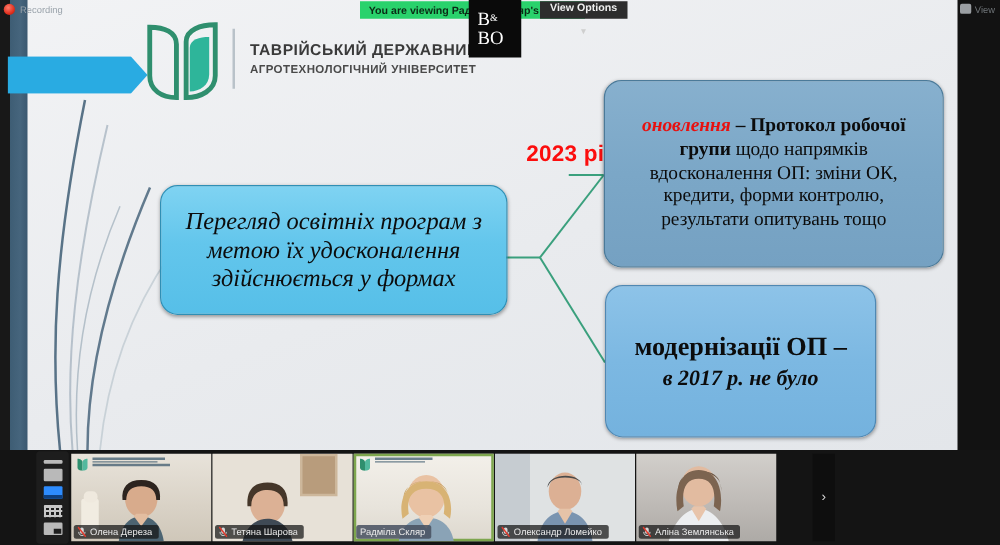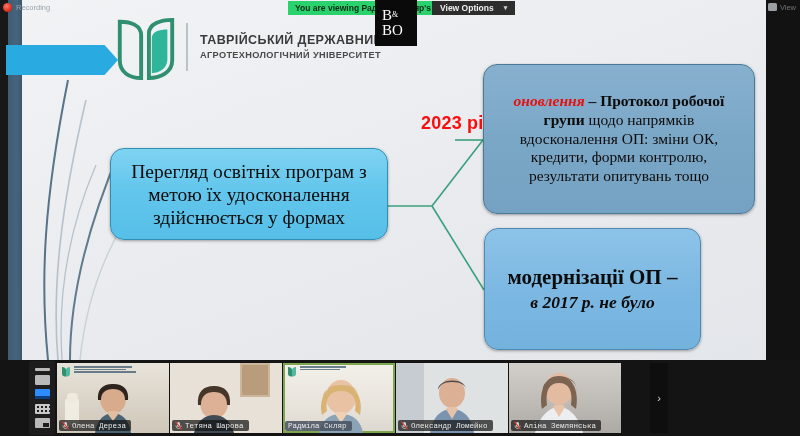--- a/index.html
+++ b/index.html
@@ -70,24 +70,24 @@
     border-radius: 14px;
     display: flex; align-items: center; justify-content: center;
     text-align: center;
     font-family: "Liberation Serif", serif;
     color: #0c0c0c;
     box-shadow: 0 1px 3px rgba(0,0,0,.35);
   }
   .rbox .inner { padding: 4px 10px; width: 100%; }
 
   #box-main {
-    left: 110px; top: 148px; width: 278px; height: 92px;
+    left: 128px; top: 148px; width: 278px; height: 104px;
     background: linear-gradient(180deg,#7fd3f2 0%,#63c6ec 45%,#56bfe8 100%);
     border: 1px solid #2f8fb5;
-    font-size: 19.5px; line-height: 1.18;
+    font-size: 19.5px; line-height: 1.18; font-style: italic;
   }
   #box-update {
     left: 483px; top: 64px; width: 272px; height: 150px;
     background: linear-gradient(180deg,#87b0ce 0%,#7ba7c7 50%,#75a1c2 100%);
     border: 1px solid #4b7a99;
     font-size: 15.5px; line-height: 1.22;
   }
   #box-modern {
     left: 484px; top: 228px; width: 217px; height: 122px;
     background: linear-gradient(180deg,#8dc3e8 0%,#7cb8e2 50%,#74b2de 100%);
@@ -107,20 +107,21 @@
     display: flex; align-items: center; white-space: nowrap;
     z-index: 5;
   }
   .view-options {
     position: absolute; left: 432px; top: 1px;
     height: 14px; padding: 0 8px;
     background: #2d2d2d; color: #efefef;
     font-size: 8.5px; font-weight: bold;
     display: flex; align-items: center; gap: 10px;
     z-index: 6;
+    flex-direction: column;
   }
   .chev { font-size: 7px; color: #cfcfcf; }
   .bo-logo {
     position: absolute; left: 375px; top: 0;
     width: 42px; height: 46px;
     background: #0a0a0a;
     display: flex; align-items: center; justify-content: center;
     color: #fff; z-index: 7;
   }
   .bo-logo svg { display: block; }
@@ -181,21 +182,21 @@
   .nameplate {
     position: absolute; left: 2px; bottom: 2px;
     display: flex; align-items: center; gap: 3px;
     background: rgba(20,20,20,.72);
     padding: 1px 5px 1px 3px;
     border-radius: 2px;
     max-width: 104px;
   }
   .nameplate span {
     font-size: 7.5px; color: #eaeaea; white-space: nowrap;
-    overflow: hidden; text-overflow: ellipsis; font-family: Liberation Mono, monospace;
+    overflow: hidden; text-overflow: ellipsis;
   }
   .mic-muted { width: 7px; height: 9px; flex: none; }
   .nameplate.sel { background: rgba(70,80,95,.85); }
   .strip-next {
     position: absolute; left: 650px; top: 3px;
     width: 18px; height: 70px;
     background: #0e0e0e;
     display: flex; align-items: center; justify-content: center;
     color: #d8d8d8; font-size: 11px;
   }

